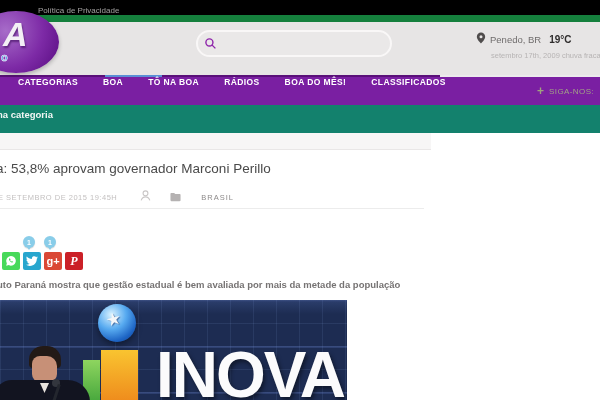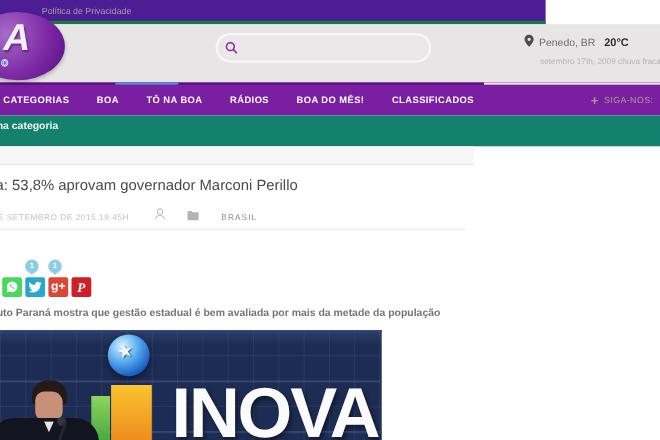--- a/index.html
+++ b/index.html
@@ -1,21 +1,21 @@
 <!DOCTYPE html>
 <html><head>
 <meta charset="utf-8">
 <style>
   * { margin:0; padding:0; box-sizing:border-box; }
   html,body { width:600px; height:400px; overflow:hidden; }
   body { font-family:"Liberation Sans", sans-serif; background:#fff; }
   .screen { position:relative; width:600px; height:400px; overflow:hidden; background:#fff; }
 
   
-  .topbar { position:absolute; left:0; top:0; width:496px; height:22px; background:#4c1d95; border-bottom:3px solid #15803d; }
+  .topbar { position:absolute; left:0; top:0; width:600px; height:22px; background:#000000; border-bottom:7px solid #15803d; }
   .privacy { position:absolute; left:38px; top:6px; font-size:8px; color:#a3a0a0; text-decoration:none; }
 
   
   .header { position:absolute; left:0; top:22px; width:600px; height:53px; background:#e7e5e5; }
   .logo { position:absolute; left:-27px; top:11px; width:86px; height:62px; border-radius:50%;
           background:radial-gradient(circle at 38% 32%, #a76cc9, #7d2aa6 55%, #5e1187 90%);
           box-shadow:0 2px 4px rgba(0,0,0,.25); z-index:5; overflow:hidden; }
   .logo-a { position:absolute; left:30px; top:4px; font-size:34px; font-weight:bold; color:#f3f0f5;
             text-shadow:1px 2px 2px rgba(60,10,90,.6); font-style:italic; }
   .logo-sub { position:absolute; left:28px; top:40px; font-size:11px; font-weight:bold; color:#5aa0e8;
@@ -31,21 +31,21 @@
   .pin { margin-right:4px; }
   .wloc { font-size:9.5px; color:#6f6c6c; }
   .wtemp { font-size:10px; font-weight:bold; color:#2e2c2c; margin-left:8px; }
   .wdetail { font-size:7.5px; color:#b7b4b4; margin-top:3px; margin-left:15px; white-space:nowrap; }
 
   
   .nav { position:absolute; left:0; top:75px; width:600px; height:30px; background:#7a1fa2; }
   .nav-topline { position:absolute; left:0; top:0; width:600px; height:2px; background:#5a1079; }
   .nav-blue { position:absolute; left:105px; top:0; width:57px; height:2px; background:#5b8fd6; }
   .nav-light { position:absolute; left:440px; top:0; width:160px; height:2px; background:#eceaec; }
-  .nav-items { position:absolute; left:3px; top:2px; height:28px; display:flex; align-items:center; }
+  .nav-items { position:absolute; left:18px; top:2px; height:28px; display:flex; }
   .nav-item { font-size:8.5px; font-weight:bold; color:#fff; letter-spacing:.4px; margin-right:25px;
               white-space:nowrap; cursor:pointer; }
   .follow { position:absolute; right:6px; top:2px; height:28px; display:flex; align-items:center; cursor:pointer; }
   .plus { color:#9fa37f; font-size:12px; font-weight:bold; margin-right:5px; }
   .follow-label { font-size:8px; font-weight:normal; color:#a2a286; letter-spacing:.4px; }
 
   
   .crumbbar { position:absolute; left:0; top:105px; width:600px; height:28px; background:#13816d; }
   .crumb { position:absolute; left:-3px; top:4px; font-size:9.5px; font-weight:bold; color:#f2f6f5; }
 
@@ -129,21 +129,21 @@
       </span>
     </div>
     <div class="weather">
       <div class="wrow1">
         <span class="pin">
           <svg width="10" height="12" viewBox="0 0 24 28" fill="#4f4c4c">
             <path d="M12 1C6.5 1 2 5.5 2 11c0 7.4 10 16 10 16s10-8.6 10-16C22 5.5 17.5 1 12 1zm0 13.6A3.6 3.6 0 1 1 12 7.4a3.6 3.6 0 0 1 0 7.2z"></path>
           </svg>
         </span>
         <span class="wloc">Penedo, BR</span>
-        <span class="wtemp">20°C</span>
+        <span class="wtemp">19°C</span>
       </div>
       <div class="wdetail">setembro 17th, 2009 chuva fraca</div>
     </div>
   </div>
 
   <div class="logo">
     <span class="logo-a">A</span>
     <span class="logo-sub">o</span>
   </div>
 

